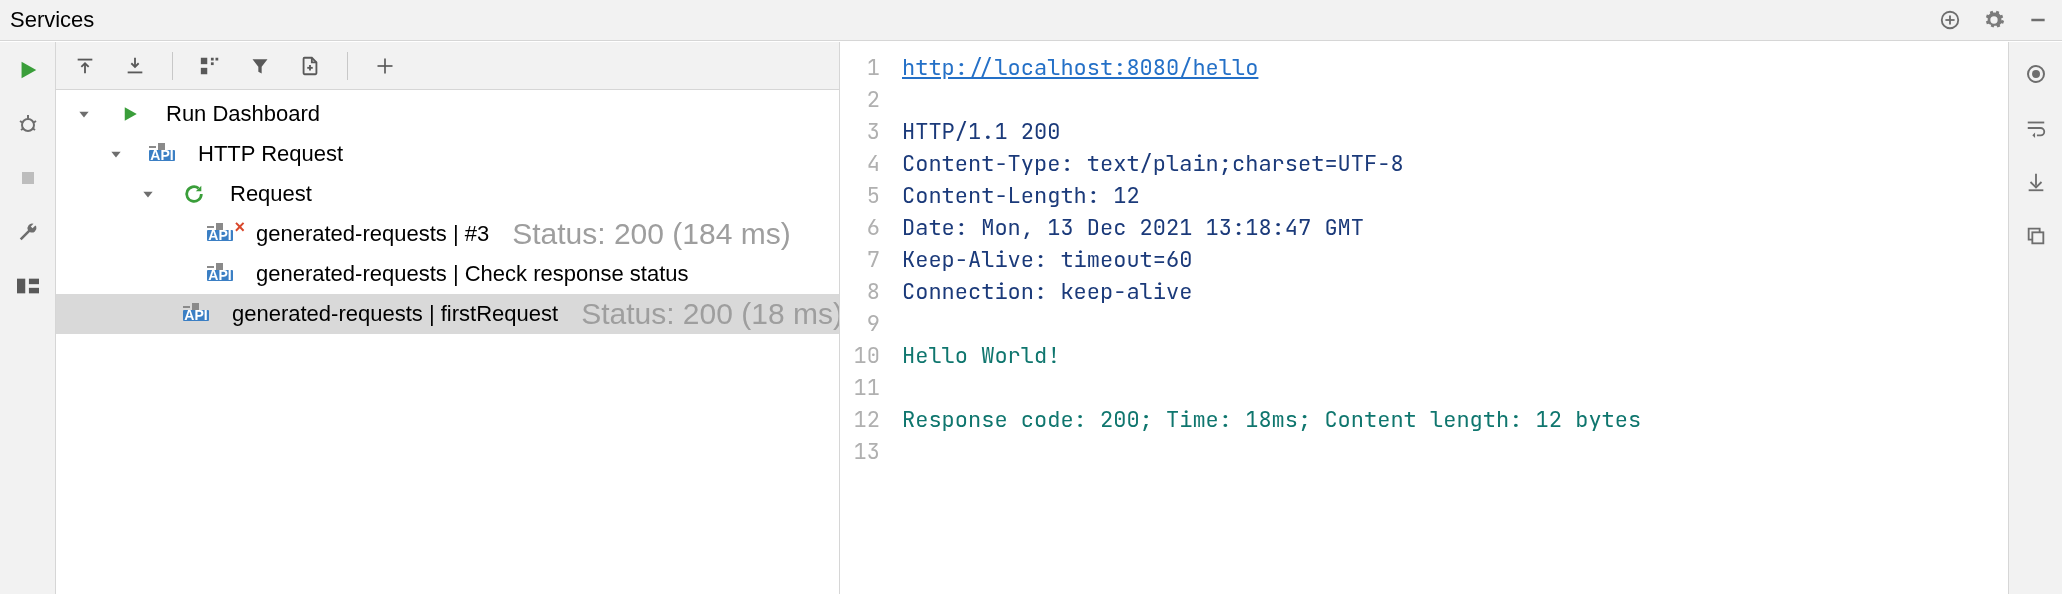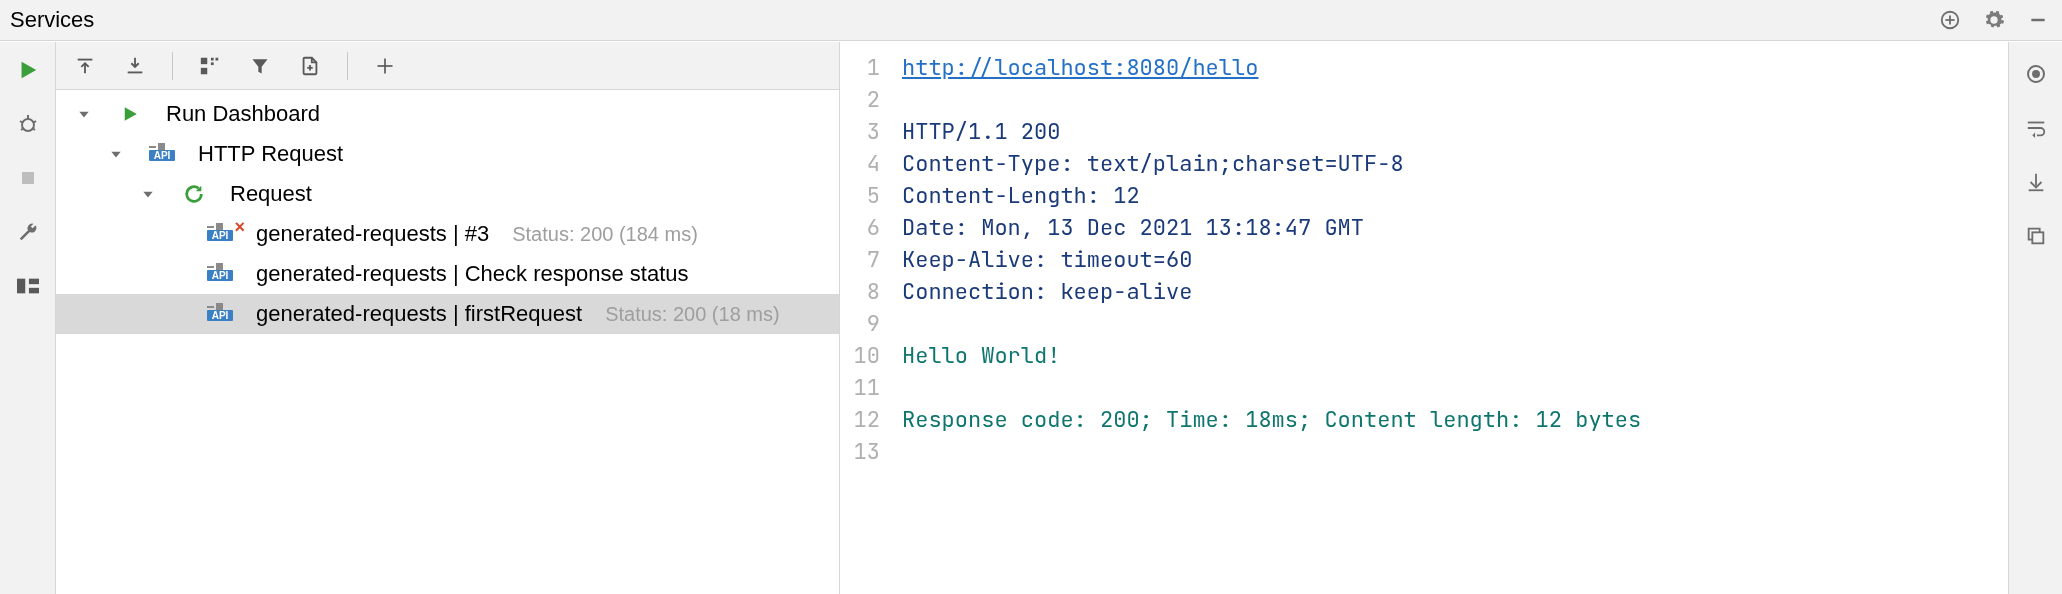--- a/index.html
+++ b/index.html
@@ -107,32 +107,32 @@
     flex-shrink:0;
   }
   .treeicon {
     width:26px;height:26px;
     display:flex;align-items:center;justify-content:center;
     margin-right:8px;
     flex-shrink:0;
   }
   .tree-label { font-size:22px; color:#000;}
   .tree-label b { font-weight:400;}
-  .tree-status { color:#9e9e9e; margin-left:8px; font-size:20px;}
+  .tree-status { color:#9e9e9e; margin-left:8px; font-size:30px;}
   .api-badge {
     width:26px;height:22px;
     display:flex;flex-direction:column;
     font-size:9px;line-height:9px;
     margin-right:8px;
     flex-shrink:0;
   }
   .api-badge .top{color:#8a8a8a;display:flex;align-items:center;gap:2px;}
   .api-badge .top .dash{width:7px;height:2px;background:#8a8a8a;display:inline-block}
   .api-badge .top .sq{width:7px;height:7px;background:#8a8a8a;display:inline-block}
-  .api-badge .bot{background:#3b7fc4;color:#fff;font-weight:700;text-align:center;height:11px;line-height:11px;font-size:10px;border-radius:1px;}
+  .api-badge .bot{background:#3b7fc4;color:#fff;font-weight:700;text-align:center;height:11px;line-height:11px;font-size:14px;border-radius:1px;}
   .api-wrap{position:relative;display:flex;align-items:center}
   .api-x {
     position:absolute; right:-4px; top:-6px;
     color:#d9472b; font-size:18px; font-weight:700;
   }
 
   
   .resp {
     flex:1;
     display:flex;

